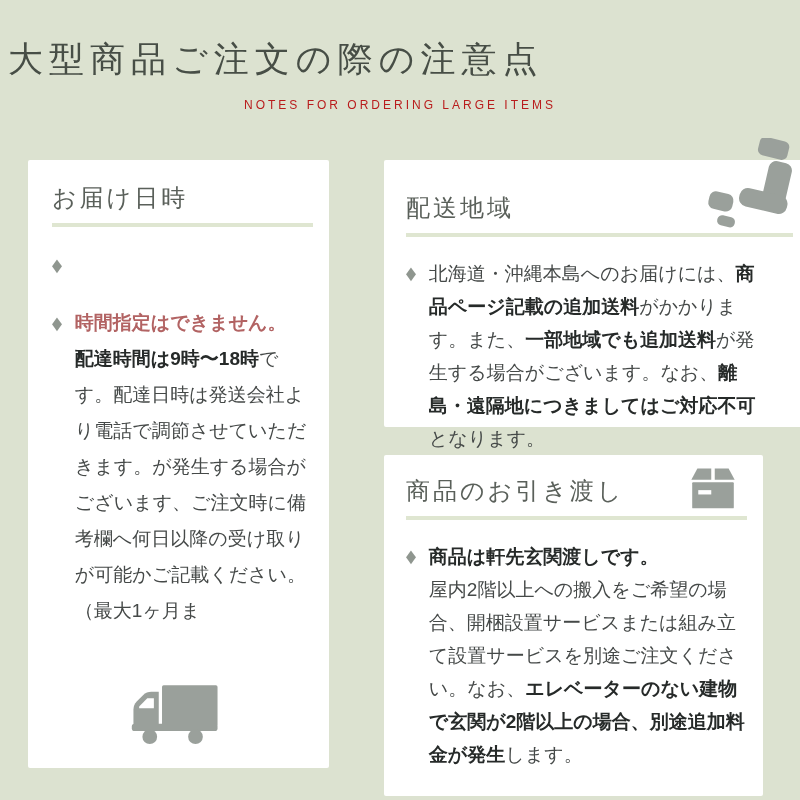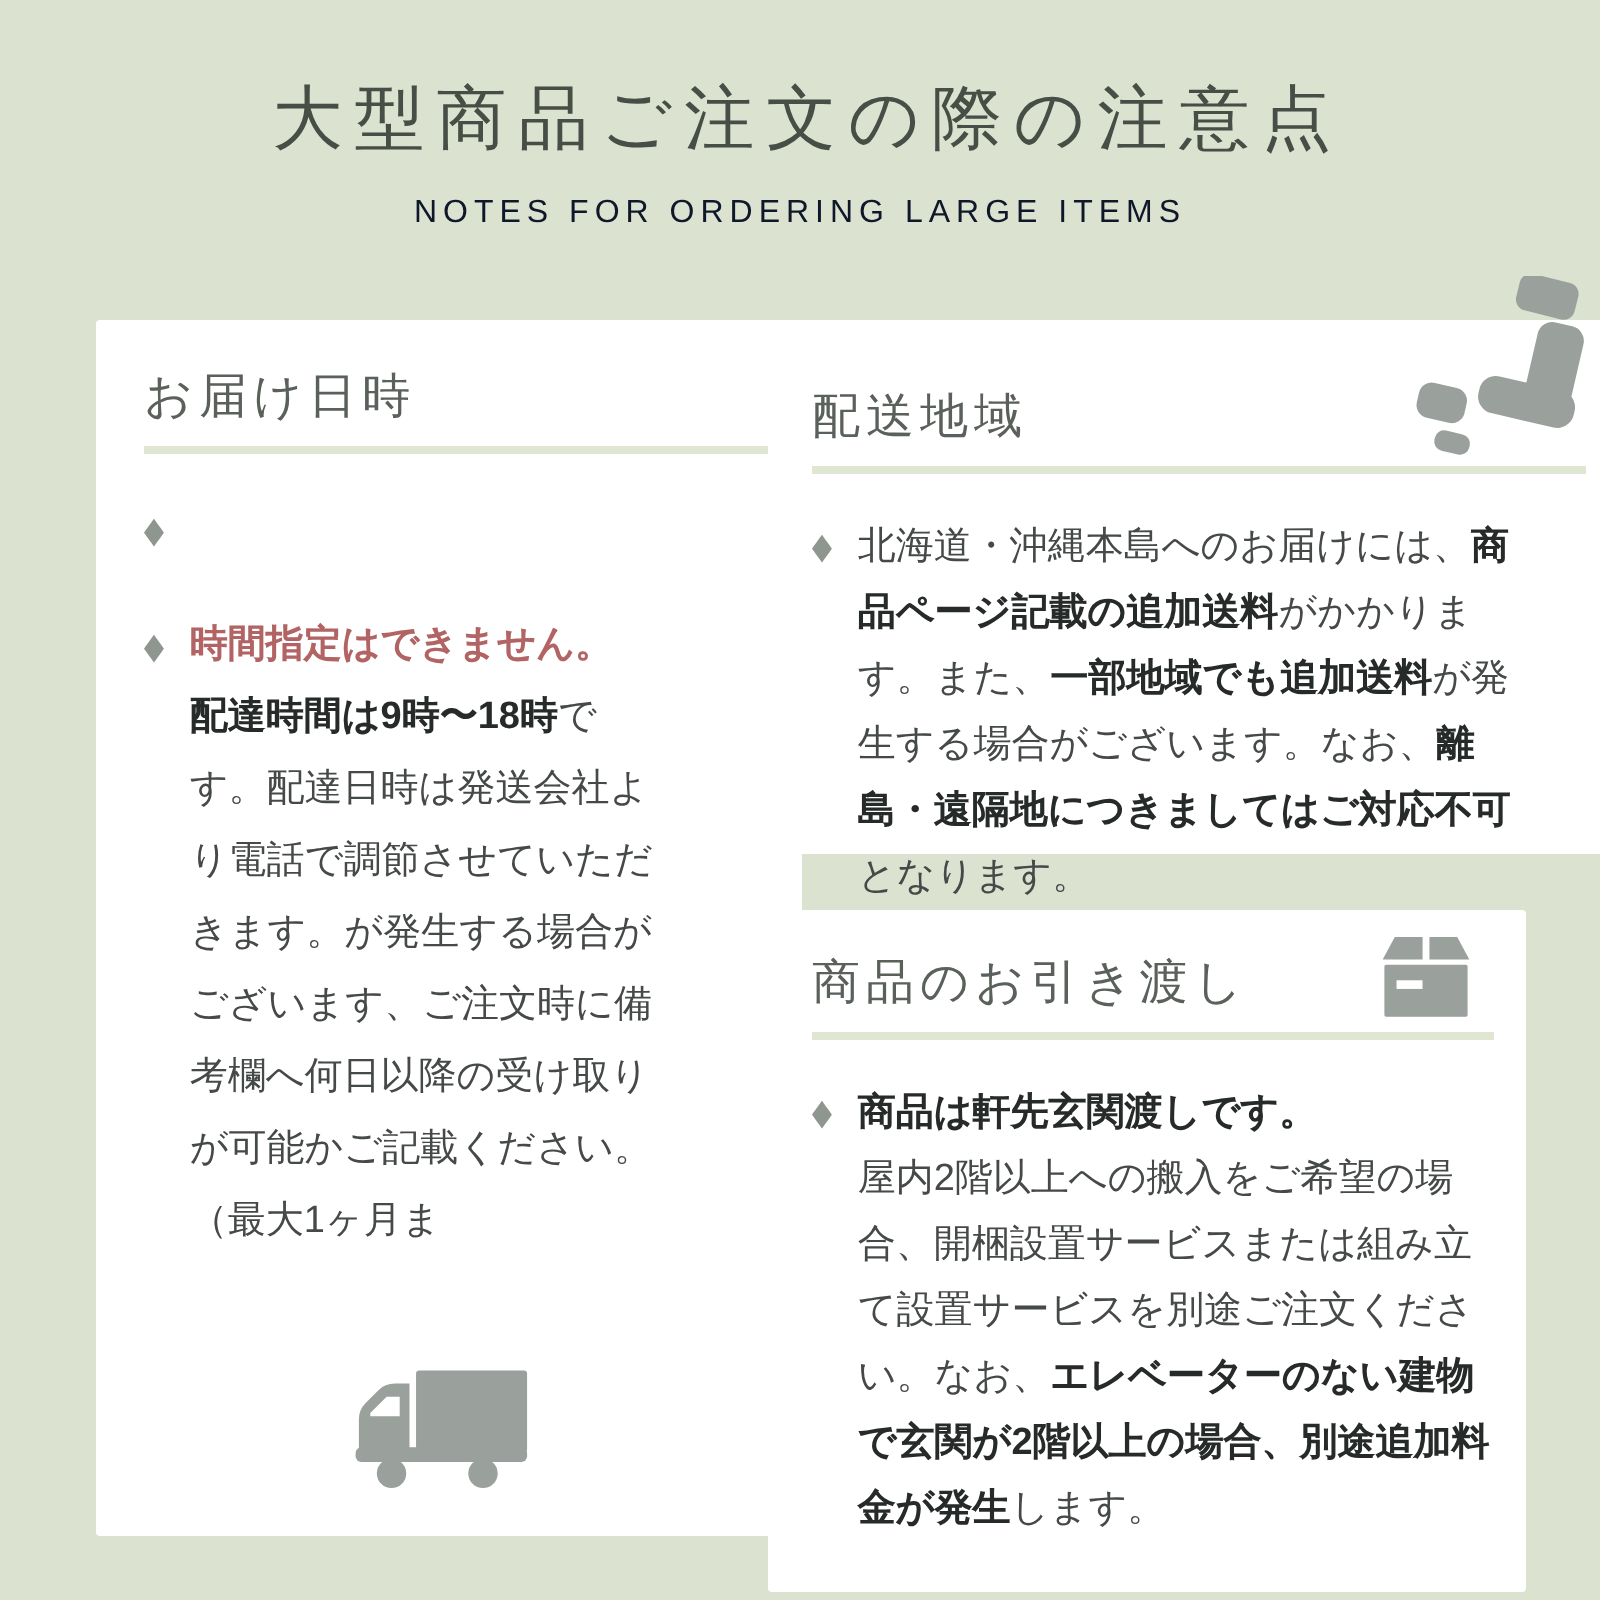--- a/index.html
+++ b/index.html
@@ -9,31 +9,31 @@
   }
   *{box-sizing:border-box;}
   html,body{margin:0;padding:0;}
   body{
     width:800px;height:800px;position:relative;overflow:hidden;
     background:var(--background);
     font-family:"Liberation Sans","DejaVu Sans",sans-serif;
     color:var(--text);
   }
   h1{
-    margin:0;padding:36px 0 0 8px;text-align:center;
+    margin:0;padding:36px 0 0 8px;
     font-size:35px;font-weight:400;letter-spacing:6px;color:var(--title-text);
   }
   .subtitle{
     margin-top:15px;text-align:center;
-    font-size:16px;font-weight:500;letter-spacing:3px;color:#0f172a;
+    font-size:12px;font-weight:500;letter-spacing:3px;color:#b91c1c;
   }
   .card{
     position:absolute;background:var(--box);border-radius:2px;
   }
-  .card-left{left:48px;top:160px;width:353px;height:608px;padding:22px 16px 4px 24px;}
+  .card-left{left:28px;top:160px;width:301px;height:608px;padding:22px 16px 4px 24px;}
   .card-tr{left:384px;top:160px;width:425px;height:267px;padding:32px 16px 0 22px;}
   .card-br{left:384px;top:455px;width:379px;height:341px;padding:20px 16px 0 22px;}
   h2{
     margin:0;font-size:24px;font-weight:500;letter-spacing:3px;color:var(--heading-text);
   }
   .rule{height:4px;background:var(--accent-line);margin-top:9px;}
   ul{list-style:none;margin:20px 0 0;padding:0;}
   li{display:flex;gap:9px;align-items:flex-start;}
   li + li{margin-top:22px;}
   .dia{

